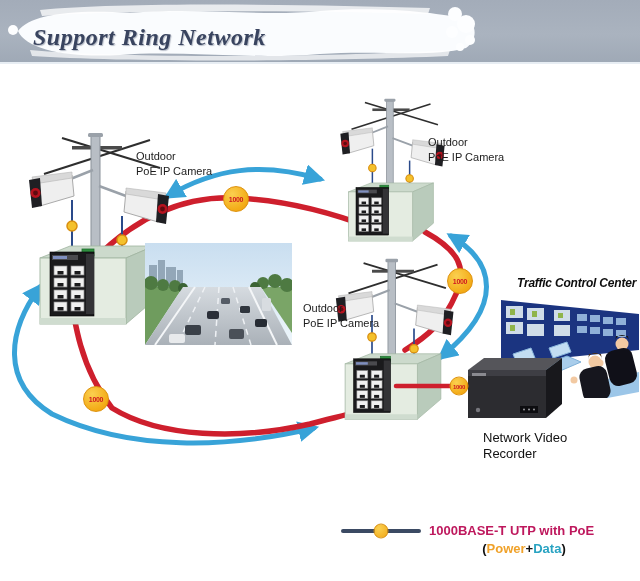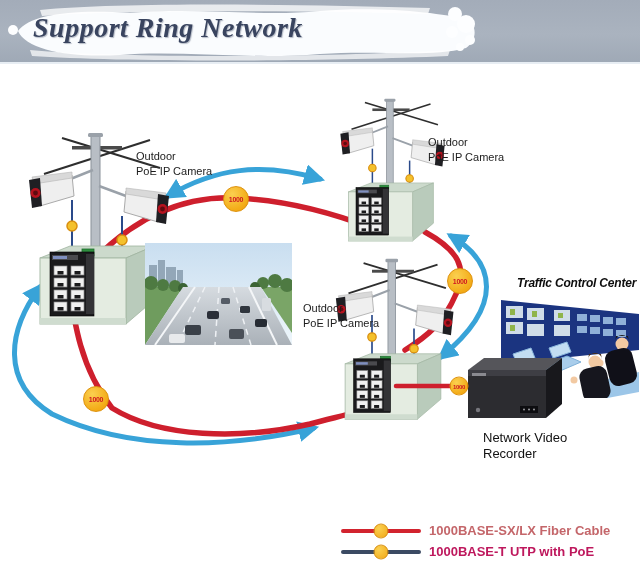--- a/index.html
+++ b/index.html
@@ -2,23 +2,23 @@
 <html><head>
 <meta charset="utf-8">
 <style>
   html,body{margin:0;padding:0;background:#fff;}
   #canvas{position:relative;width:640px;height:581px;background:#fff;overflow:hidden;
           font-family:"Liberation Sans",sans-serif;}
   
   #banner{position:absolute;left:0;top:0;width:640px;height:62px;
           background:linear-gradient(#a3acb9,#aab3bf 55%,#9fa9b6);z-index:1;}
   #banner-brush{position:absolute;left:0;top:0;}
-  #page-title{position:absolute;left:33px;top:12px;
+  #page-title{position:absolute;left:33px;top:24px;
           font-family:"Liberation Serif",serif;font-style:italic;font-weight:bold;
-          font-size:28px;color:#39445f;letter-spacing:.5px;
+          font-size:24px;color:#39445f;letter-spacing:.5px;
           text-shadow:1px 1px 1px rgba(55,65,95,.35);white-space:nowrap;z-index:3;}
   #banner-underline{position:absolute;left:0;top:62px;width:640px;height:2px;background:#e7edf3;}
   
   .lay{position:absolute;left:0;top:0;}
   #ring-svg{z-index:1;}
   #stub-svg{z-index:4;pointer-events:none;}
   .station{position:absolute;z-index:2;}
   .illus{position:absolute;z-index:2;}
   
   .cam-label{position:absolute;z-index:3;font-size:11px;font-weight:normal;color:#1c1c1c;
@@ -453,26 +453,21 @@
   </div>
   <div id="tcc-title">Traffic Control Center</div>
 
   <div class="badge" style="left:236px;top:199px;">1000</div>
   <div class="badge" style="left:460px;top:281px;">1000</div>
   <div class="badge" style="left:96px;top:399px;">1000</div>
   <div class="badge sm" style="left:459px;top:386px;">1000</div>
 
   <div id="legend">
     <div class="lrow">
-      <span class="lline fiber">
-          <span class="ldot"></span>
-        </span>
-      <span class="ltext fiber-t">1000BASE-SX/LX Fiber Cable</span>
-    </div>
-    <div class="lrow">
       <span class="lline utp">
           <span class="ldot"></span>
         </span>
       <span class="ltext utp-t">1000BASE-T UTP with PoE</span>
     </div>
+    <div id="legend-note"><span class="blk">(</span><span class="pw">Power</span><span class="blk">+</span><span class="dt">Data</span><span class="blk">)</span></div>
   </div>
 
 </div>
 
 </body></html>

